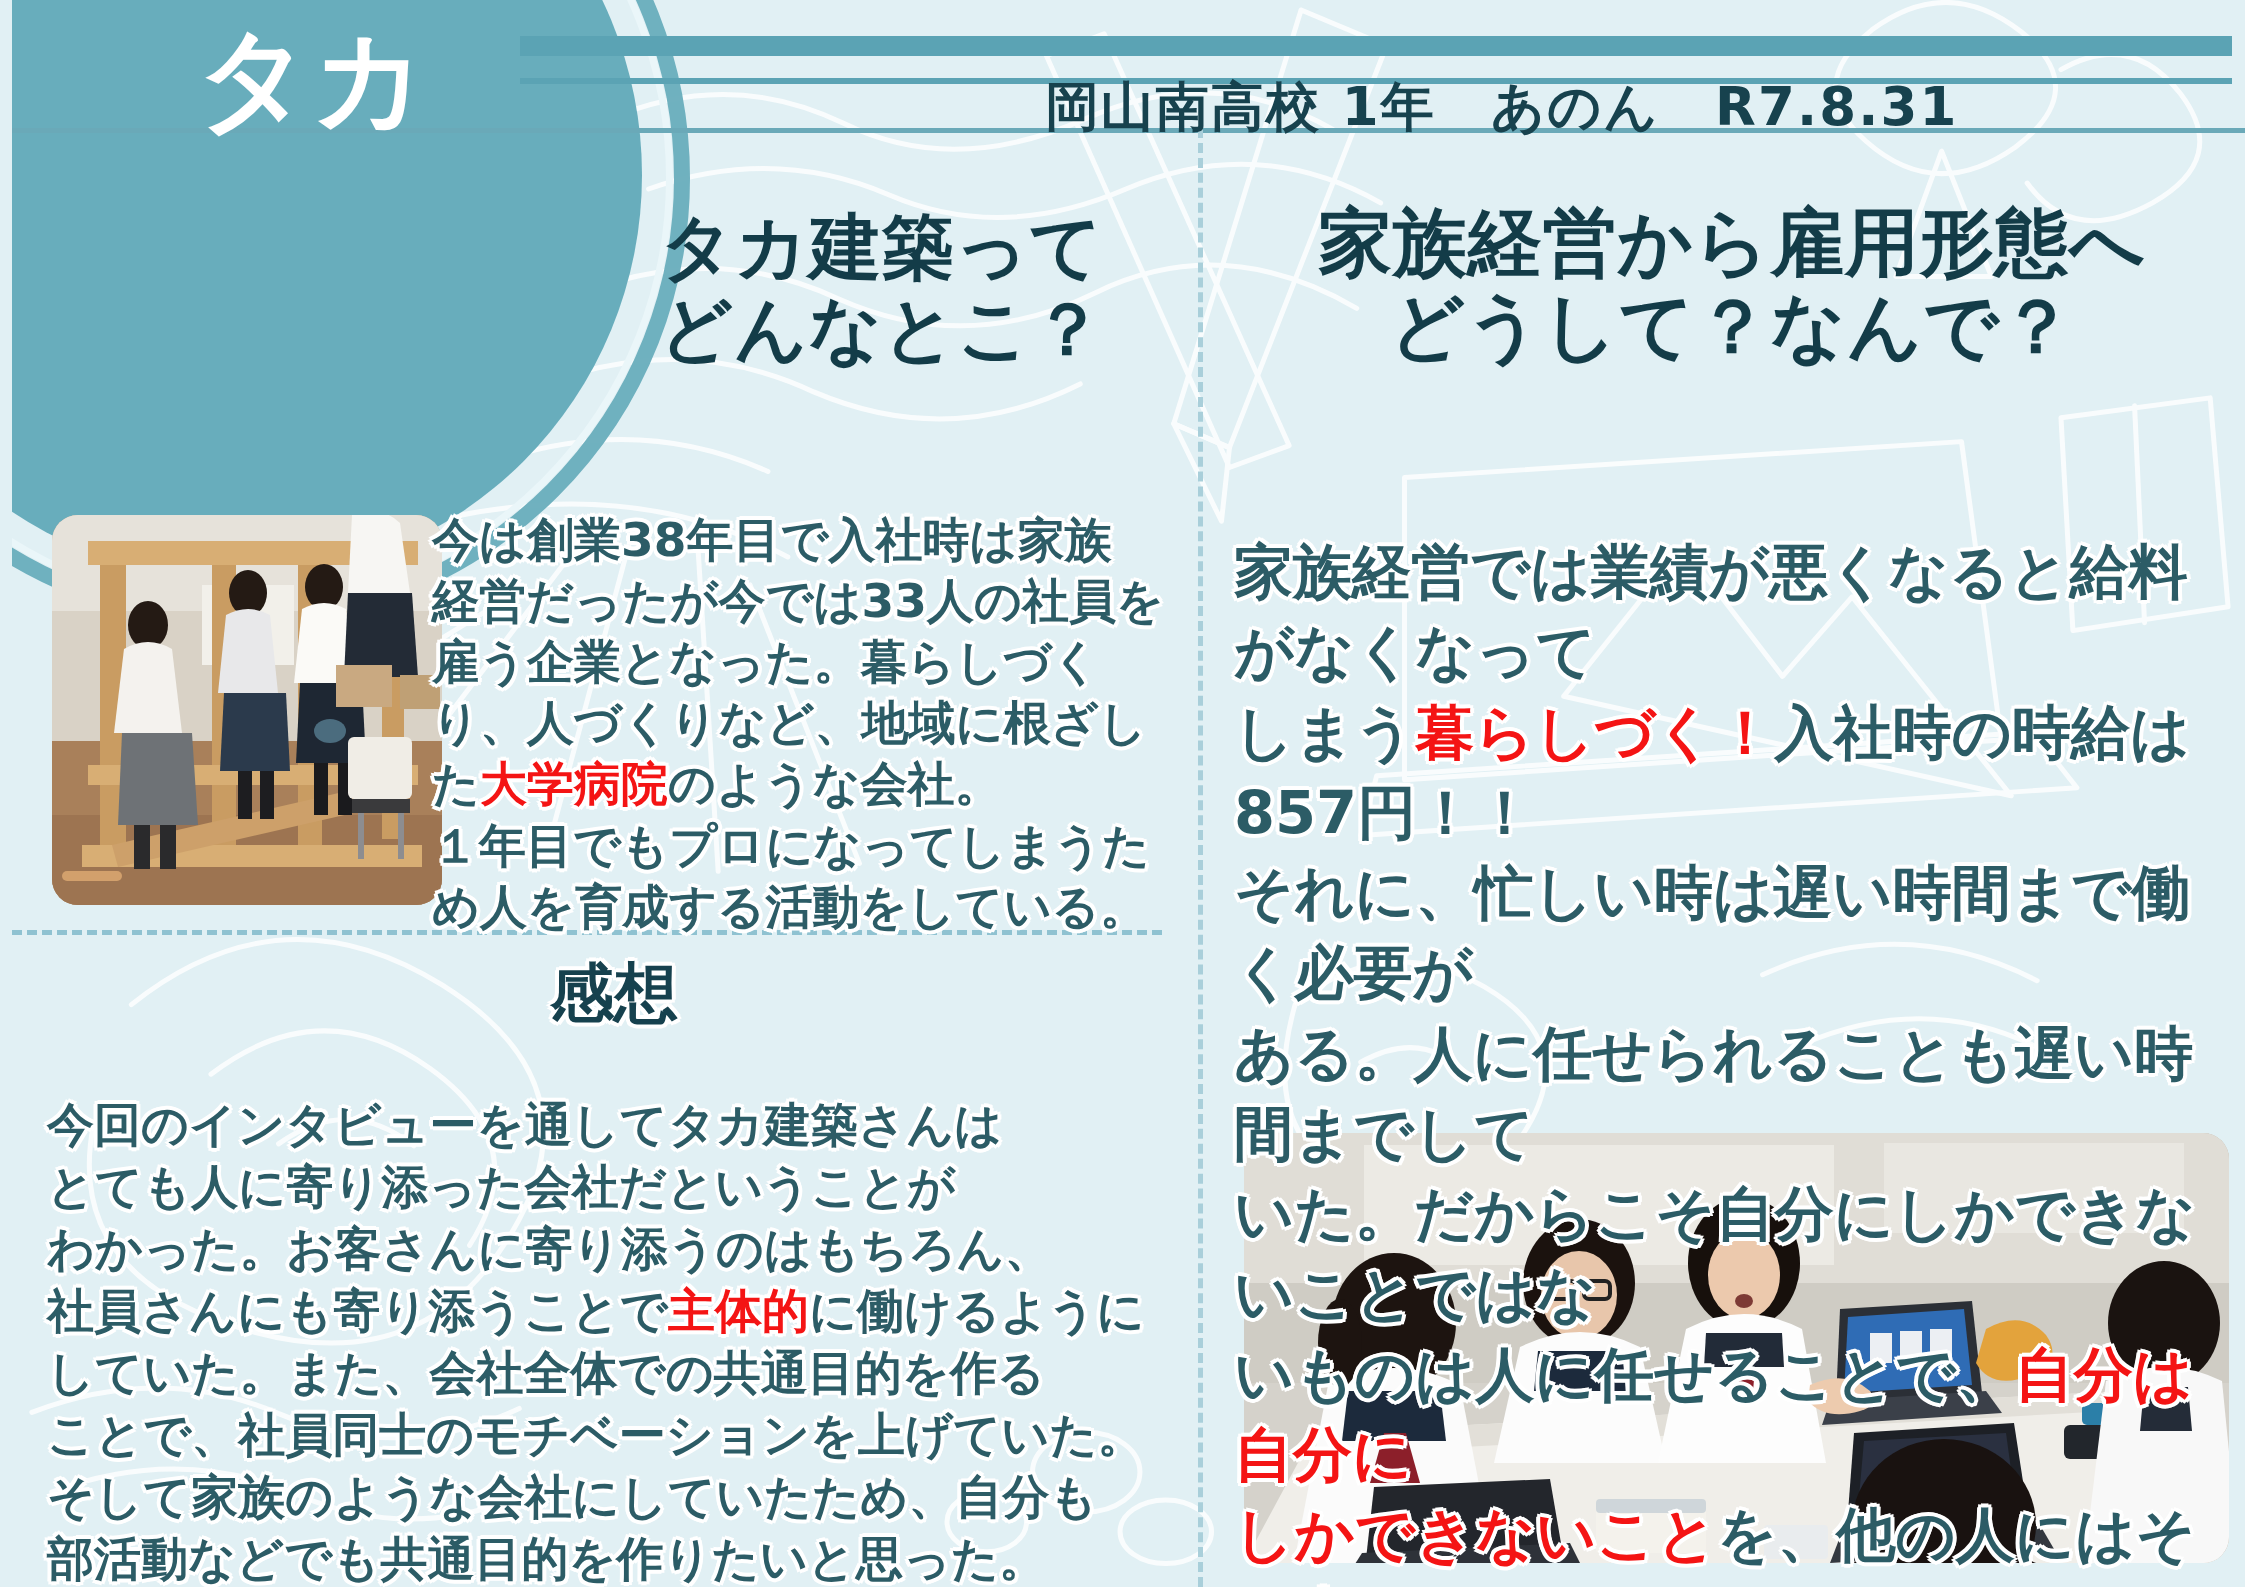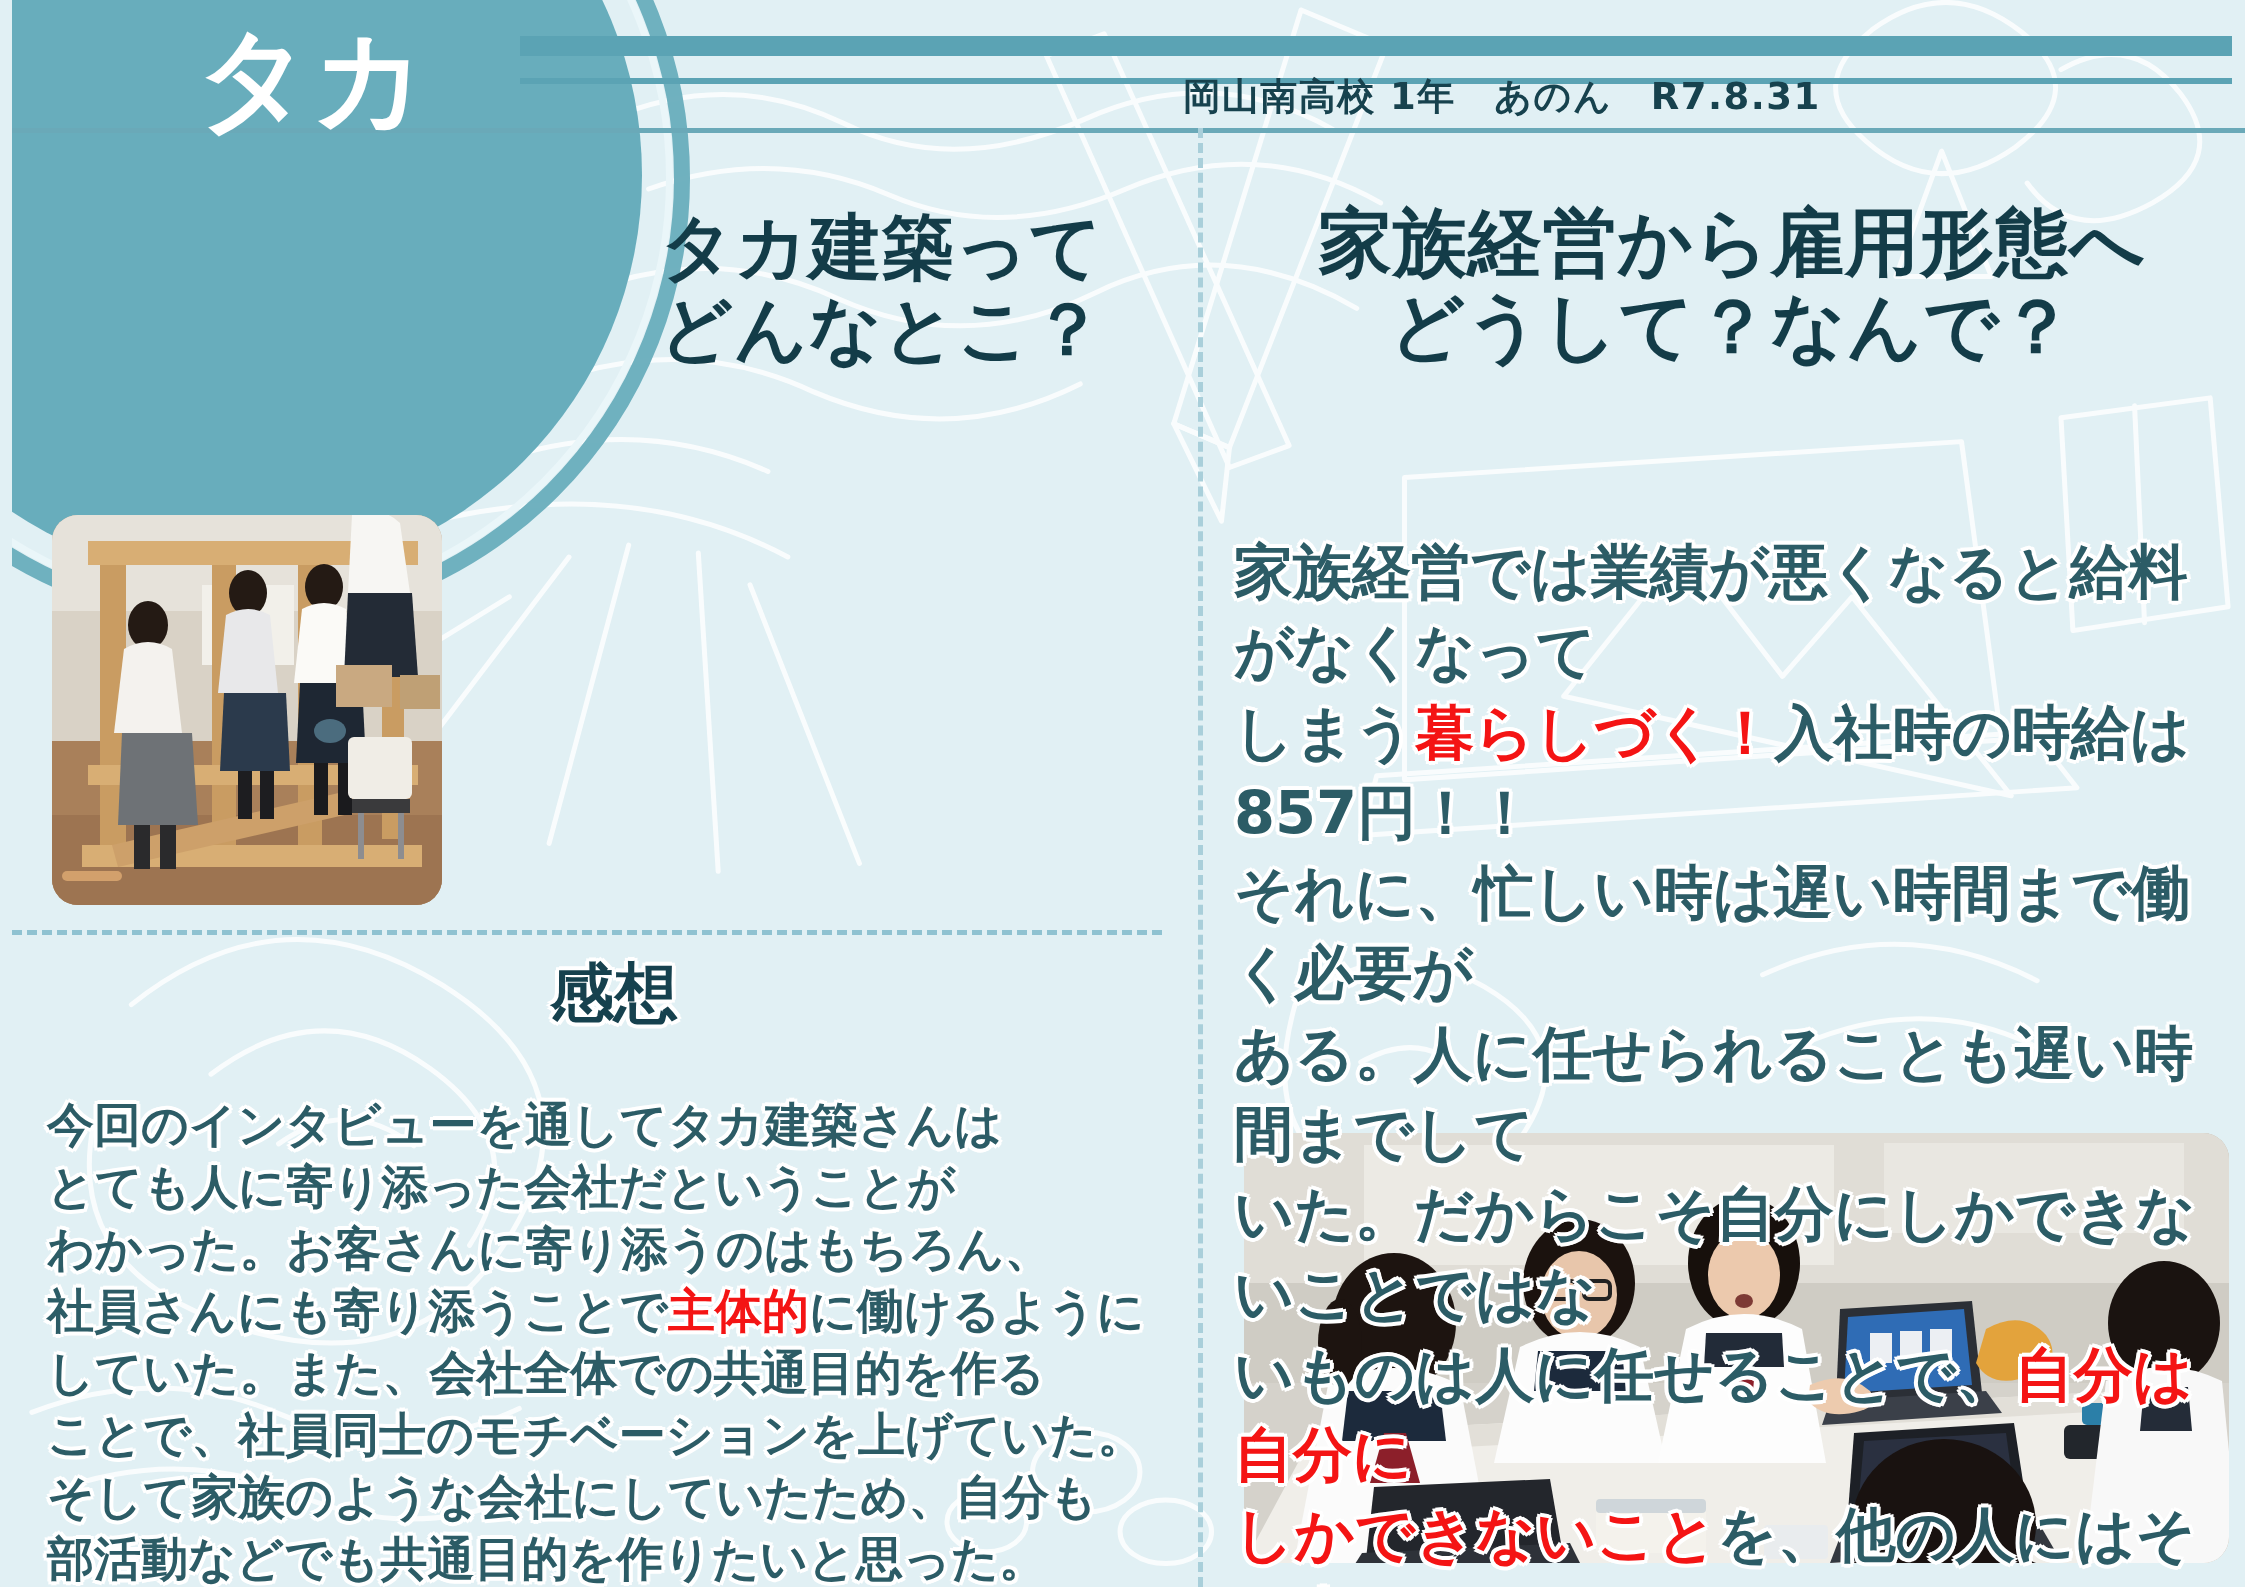--- a/index.html
+++ b/index.html
@@ -59,21 +59,21 @@
   }
   .rule-thin{
     position:absolute;left:508px;top:78px;width:1712px;height:6px;
     background:#5ba3b4;z-index:4;
   }
   .byline{
     position:absolute;left:760px;top:72px;width:1460px;
     text-align:center;
     color:#17424e;
     font-family:"DejaVu Sans",sans-serif;
-    font-size:37px;font-weight:700;letter-spacing:.04em;
+    font-size:53px;font-weight:700;letter-spacing:.04em;
     z-index:5;
   }
 
   
   .vdash{
     position:absolute;left:1186px;top:128px;width:0;height:1459px;
     border-left:5px dashed #a9cfda;z-index:4;
   }
   .hrule{
     position:absolute;left:0;top:128px;width:2245px;height:5px;
@@ -272,20 +272,29 @@
       </g>
 
       <rect x="284" y="150" width="56" height="42" fill="#c9a981"></rect>
       <rect x="348" y="160" width="40" height="34" fill="#bfa075"></rect>
 
       <rect x="10" y="356" width="60" height="10" rx="5" fill="#d2a06c"></rect>
       <ellipse cx="278" cy="216" rx="16" ry="12" fill="#4b6c7e"></ellipse>
     </svg>
   </div>
 
+  <div class="body-txt" id="txt-left">
+    <span>今は創業38年目で入社時は家族
+経営だったが今では33人の社員を
+雇う企業となった。暮らしづく
+り、人づくりなど、地域に根ざし
+た</span><span class="hl">大学病院</span><span>のような会社。
+１年目でもプロになってしまうた
+め人を育成する活動をしている。</span>
+  </div>
 
   <div class="sub-head" id="head-kanso">感想</div>
   <div class="body-txt" id="txt-kanso">
     <span>今回のインタビューを通してタカ建築さんは
 とても人に寄り添った会社だということが
 わかった。お客さんに寄り添うのはもちろん、
 社員さんにも寄り添うことで</span><span class="hl">主体的</span><span>に働けるように
 していた。また、会社全体での共通目的を作る
 ことで、社員同士のモチベーションを上げていた。
 そして家族のような会社にしていたため、自分も

